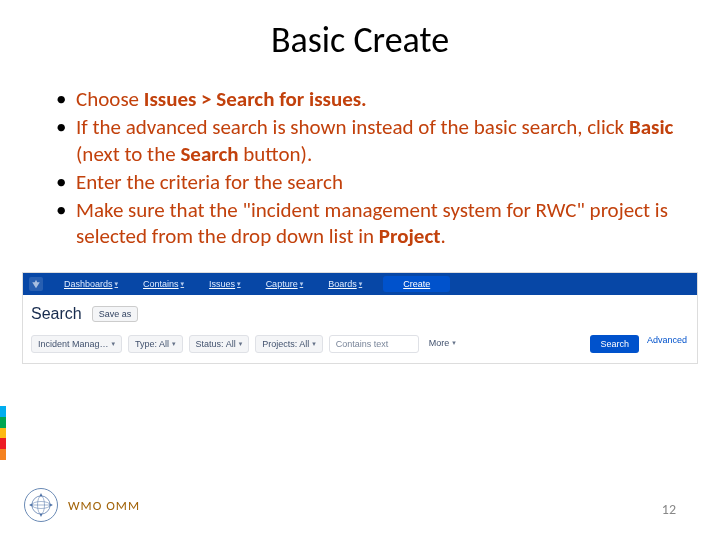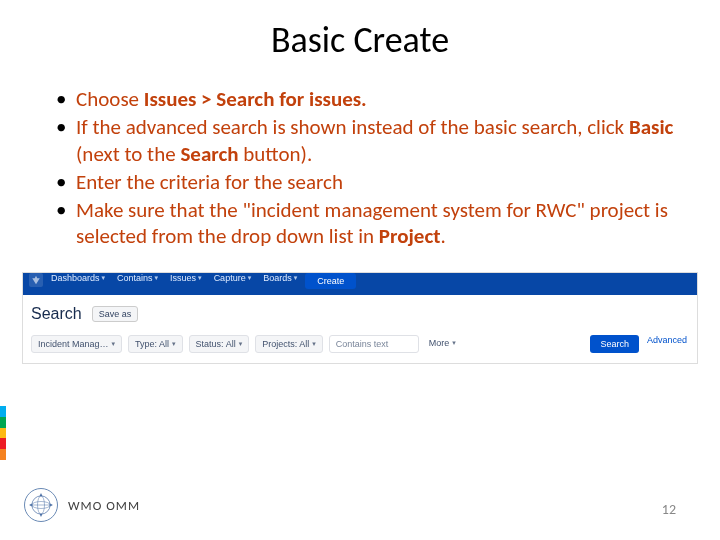--- a/index.html
+++ b/index.html
@@ -44,24 +44,25 @@
     margin: 22px 22px 0 22px;
     border: 1px solid #ddd;
     font-family: Arial, sans-serif;
     font-size: 10px;
     background: #fff;
   }
   .app-nav {
     background: #0747a6;
     height: 22px;
     display: flex;
-    align-items: flex-start;
+    align-items: center;
     padding: 0 6px;
-    gap: 4px;
+    gap: 17px;
     color: #fff;
+    text-decoration: underline;
   }
   .app-logo {
     width: 14px; height: 14px;
     border-radius: 2px;
     background: #fff2;
     display: flex;
     align-items: center;
     justify-content: center;
   }
   .app-logo svg { width: 10px; height: 10px; }
@@ -69,21 +70,21 @@
     display: flex;
     align-items: center;
     gap: 2px;
     padding: 0 4px;
     color: #deebff;
     font-size: 9px;
   }
   .chev { font-size: 7px; opacity: .8; }
   .create-btn {
     background: #0052cc;
-    padding: 3px 12px;
+    padding: 3px 20px;
     border-radius: 3px;
     color: #fff;
     font-size: 9px;
   }
   .search-row {
     display: flex;
     align-items: center;
     gap: 10px;
     padding: 10px 8px 8px 8px;
   }
@@ -176,21 +177,21 @@
     border-radius: 50%;
     border: 1px solid #6a8ab5;
     display: flex;
     align-items: center;
     justify-content: center;
   }
   .wmo-logo svg { width: 28px; height: 28px; }
   .wmo-text {
     font-size: 13px;
     letter-spacing: 1px;
-    color: #404040;
+    color: #a16207;
     font-weight: 500;
   }
   .pagenum {
     position: absolute;
     right: 44px;
     bottom: 22px;
     font-size: 14px;
     color: #888;
   }
 </style>

